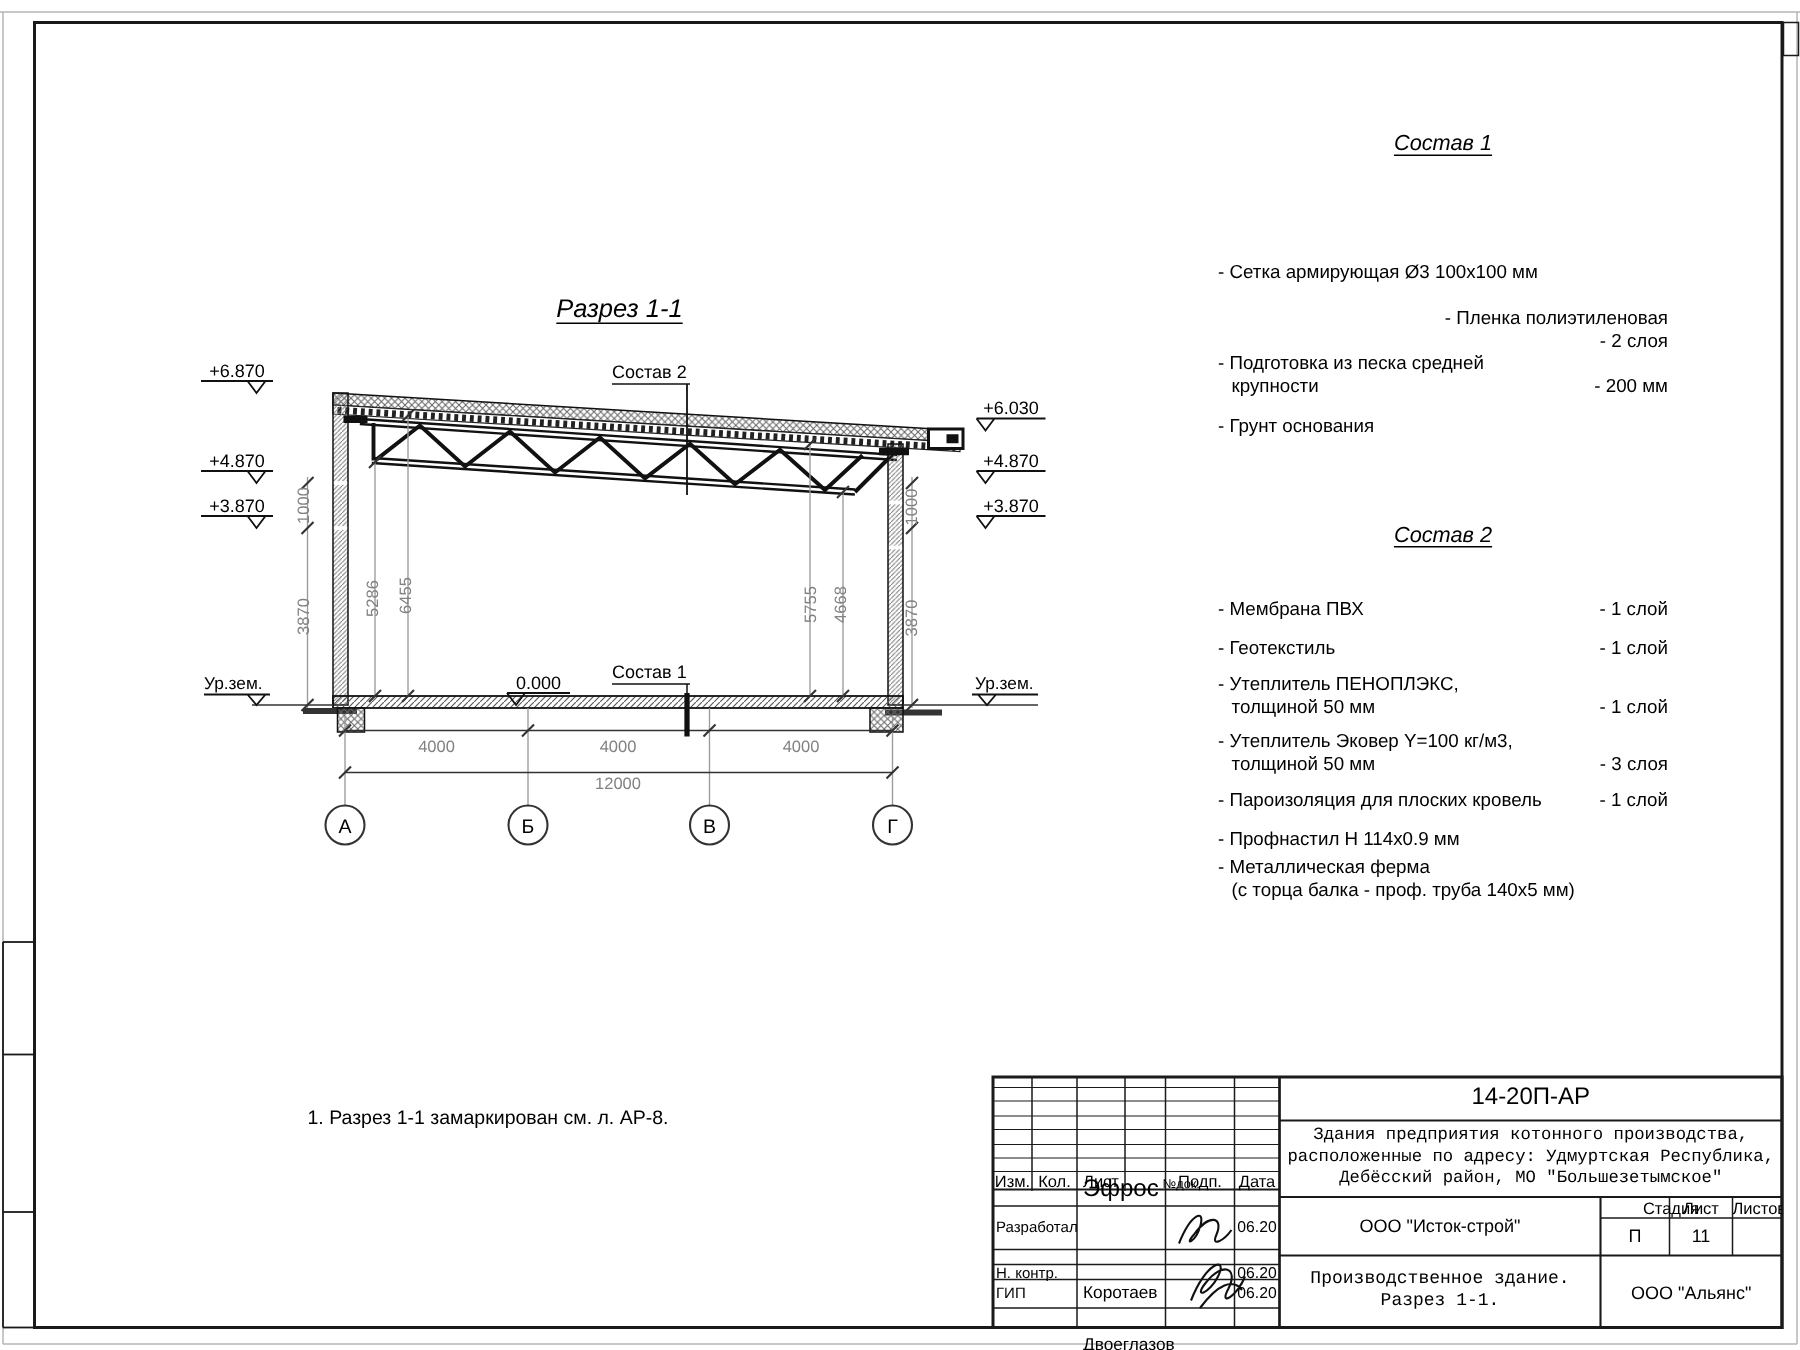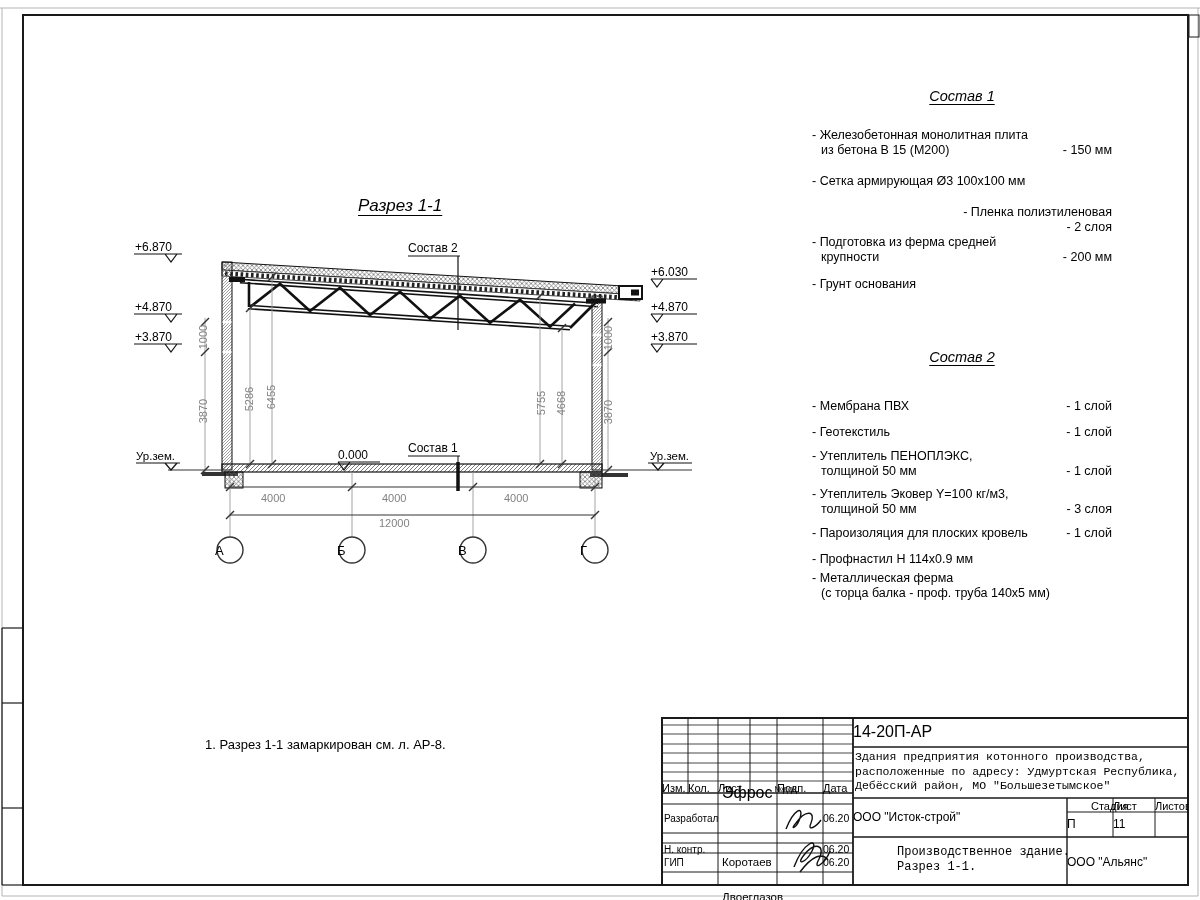--- a/index.html
+++ b/index.html
@@ -1,19 +1,19 @@
 <!DOCTYPE html>
 <html><head>
 <meta charset="utf-8">
 <style>
   html,body{margin:0;padding:0;width:1200px;height:900px;background:#fbfbfa;font-family:"Liberation Sans",sans-serif;}
   #page{position:relative;width:1200px;height:900px;overflow:hidden;background:#fff;}
   svg{position:absolute;left:0;top:0;}
   .t{position:absolute;color:#000;white-space:nowrap;}
-  .c{}
+  .c{text-align:center;}
   .dim{color:#828282;}
   .rot{width:44px;height:12px;line-height:12px;text-align:center;transform:rotate(-90deg);transform-origin:center;font-size:11px;}
   .pre{white-space:pre-line;font-family:Liberation Mono, monospace;}
   .sec-title{font-style:italic;font-size:17px;text-decoration:underline;text-underline-offset:4px;}
   .list{position:absolute;width:300px;}
   .list-h{position:absolute;width:100%;text-align:center;font-style:italic;font-size:14.5px;text-decoration:underline;text-underline-offset:3px;}
   .item{position:absolute;width:100%;display:flex;align-items:flex-end;font-size:12.5px;line-height:15px;}
   .item .tx{white-space:pre-line;padding-left:9px;text-indent:-9px;}
   .item .vl{margin-left:auto;white-space:nowrap;padding-left:6px;}
   .tb{font-size:11px;}
@@ -247,35 +247,30 @@
 
 <div class="t c" style="left:215px;top:543px;width:30px;font-size:13px;">А</div>
 <div class="t c" style="left:337px;top:543px;width:30px;font-size:13px;">Б</div>
 <div class="t c" style="left:458px;top:543px;width:30px;font-size:13px;">В</div>
 <div class="t c" style="left:580px;top:543px;width:30px;font-size:13px;">Г</div>
 
 <div class="t" style="left:205px;top:737px;font-size:13px;">1. Разрез 1-1 замаркирован см. л. АР-8.</div>
 
 <div class="list" style="left:812px;top:88px;height:210px;">
   <div class="list-h" style="top:0;">Состав 1</div>
-  <div class="item" style="top:40px;">
-    <span class="tx">- Железобетонная  монолитная плита
-из бетона В 15 (М200)</span>
-    <span class="vl">- 150 мм</span>
-  </div>
   <div class="item" style="top:86px;">
     <span class="tx">- Сетка армирующая Ø3 100х100 мм</span>
     <span class="vl"></span>
   </div>
   <div class="item" style="top:117px;flex-direction:column;">
     <span class="tx">- Пленка полиэтиленовая</span>
     <span class="vl">-  2 слоя</span>
   </div>
   <div class="item" style="top:147px;">
-    <span class="tx">- Подготовка из ферма средней
+    <span class="tx">- Подготовка из песка средней
 крупности</span>
     <span class="vl">- 200 мм</span>
   </div>
   <div class="item" style="top:189px;">
     <span class="tx">- Грунт основания</span>
     <span class="vl"></span>
   </div>
 </div>
 
 <div class="list" style="left:812px;top:349px;height:260px;">
@@ -334,17 +329,17 @@
 <div class="t c pre" style="left:855px;top:750px;width:331px;font-size:11.5px;line-height:14.5px;white-space:pre-line;">Здания предприятия котонного производства,
 расположенные по адресу: Удмуртская Республика,
 Дебёсский район, МО "Большезетымское"</div>
 <div class="t c" style="left:853px;top:810px;width:214px;font-size:12px;">ООО "Исток-строй"</div>
 <div class="t tb c" style="left:1067px;top:800px;width:46px;padding-left:24px;">Стадия</div>
 <div class="t tb c" style="left:1113px;top:800px;width:42px;">Лист</div>
 <div class="t tb c" style="left:1155px;top:800px;width:33px;overflow:hidden;">Листов</div>
 <div class="t c" style="left:1067px;top:817px;width:46px;font-size:12px;">П</div>
 <div class="t c" style="left:1113px;top:817px;width:42px;font-size:12px;">11</div>
 <div class="t c" style="left:1155px;top:817px;width:33px;font-size:12px;"></div>
-<div class="t c pre" style="left:853px;top:845px;width:214px;font-size:12px;line-height:15px;white-space:pre-line;margin-left:44px;">Производственное здание.
+<div class="t c pre" style="left:853px;top:845px;width:214px;font-size:12px;line-height:15px;white-space:pre-line;">Производственное здание.
 Разрез 1-1.</div>
 <div class="t c" style="left:1067px;top:855px;width:121px;font-size:12px;">ООО "Альянс"</div>
 
 </div>
 
 </body></html>

